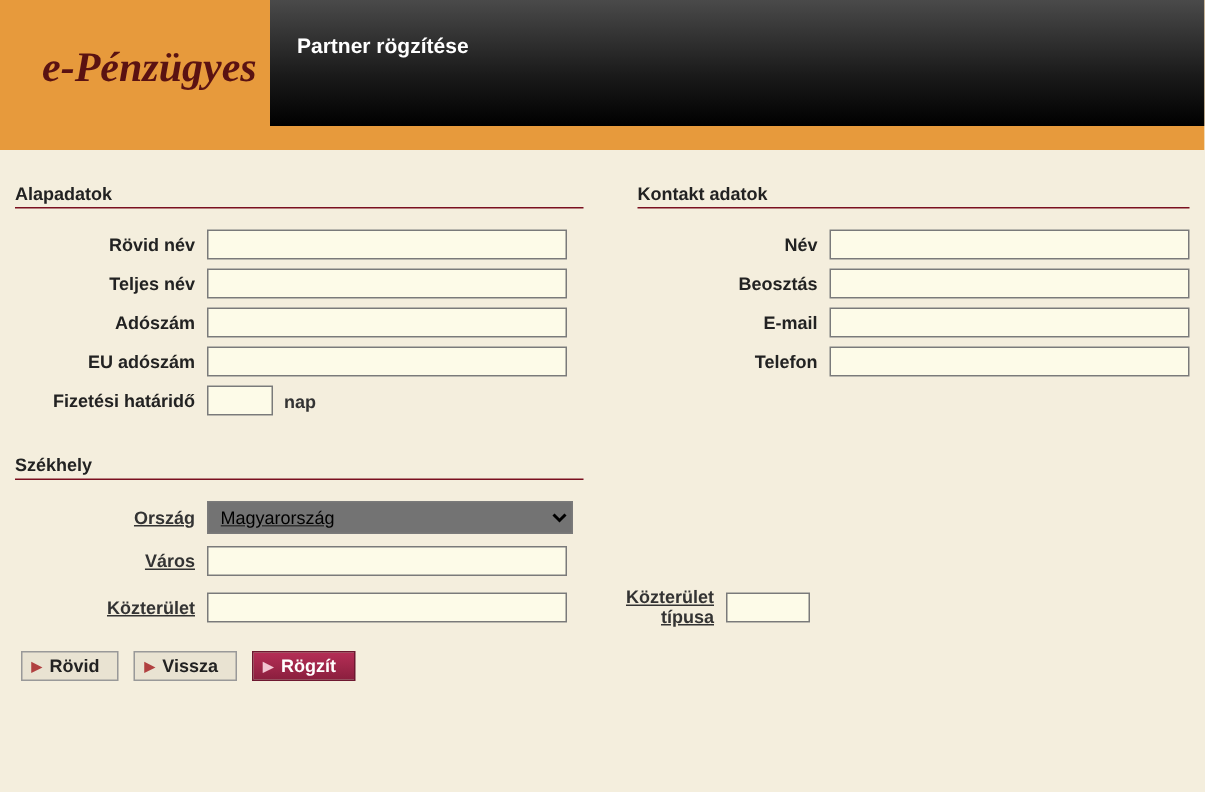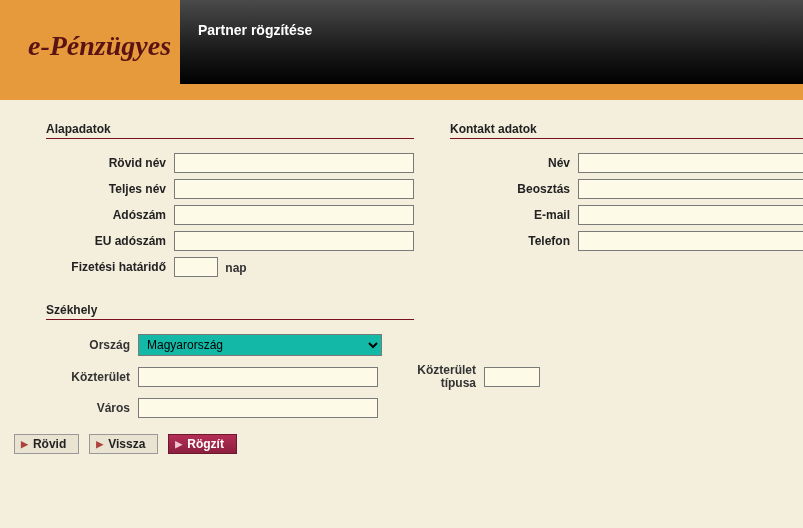--- a/index.html
+++ b/index.html
@@ -34,21 +34,21 @@
   }
   .page-title {
     position: absolute;
     left: 198px; top: 22px;
     font-weight: bold;
     font-size: 14px;
     color: #fff;
   }
   
   .content { padding: 8px 10px 10px 10px; }
-  .sections { display:flex; gap: 36px; margin-left: 36px; }
+  .sections { display:flex; gap: 36px; }
   .section { }
   .section.left { width: 380px; }
   .section.right { flex:1; }
   .section h2 {
     font-size: 12px;
     font-weight: bold;
     margin: 14px 0 4px 0;
     color: #222;
     border-bottom: 1px solid #7a1020;
     padding-bottom: 2px;
@@ -65,25 +65,25 @@
     font-family: inherit;
     font-size: 12px;
     border: 1px solid #7a7a7a;
     background: #fdfbe8;
     padding: 2px 4px;
     height: 20px;
   }
   .w-full { width: 240px; }
   .w-s { width: 44px; }
   .w-m { width: 56px; }
-  select.w-full { width: 244px; height:22px; background:#14b8a6; }
+  select.w-full { width: 244px; height:22px; background:#737373; }
   .unit { margin-left:4px; font-weight:bold; vertical-align:middle; }
   
   .addr { margin-top:10px; }
-  .addr-row { display:flex; align-items:center; gap:8px; margin-top:8px; }
+  .addr-row { display:flex; align-items:center; gap:8px; margin-top:8px;text-decoration:underline; }
   .addr-row label { display:inline-block; text-align:right; font-weight:bold; }
   .lbl120 { width:120px; }
   .lbl80  { width:80px; }
   .lbl90  { width:90px; }
   .lbl70  { width:70px; }
   
   .button-bar { padding: 6px 14px 8px 14px; display:flex; gap:10px; }
   .btn {
     display:inline-flex; align-items:center;
     font-size:12px; font-weight:bold;
@@ -149,28 +149,28 @@
   </div>
 
   <div class="addr">
     <div class="addr-row">
       <label class="lbl120">Ország</label>
       <select class="w-full">
         <option>Magyarország</option>
       </select>
     </div>
     <div class="addr-row">
+      <label class="lbl120">Város</label>
+      <input type="text" class="w-full" value="" style="">
+    </div>
+    <div class="addr-row">
       <label class="lbl120">Közterület</label>
       <input type="text" class="w-full" value="" style="">
       <label class="lbl90" style="text-align:right; line-height:1.1;">Közterület típusa</label>
       <input type="text" class="w-m" value="" style="">
-    </div>
-    <div class="addr-row">
-      <label class="lbl120">Város</label>
-      <input type="text" class="w-full" value="" style="">
     </div>
   </div>
 </div>
 
 <div class="button-bar">
   <div class="btn light">
     <span class="arrow">▶</span>
     <span>Rövid</span>
   </div>
   <div class="btn light">

